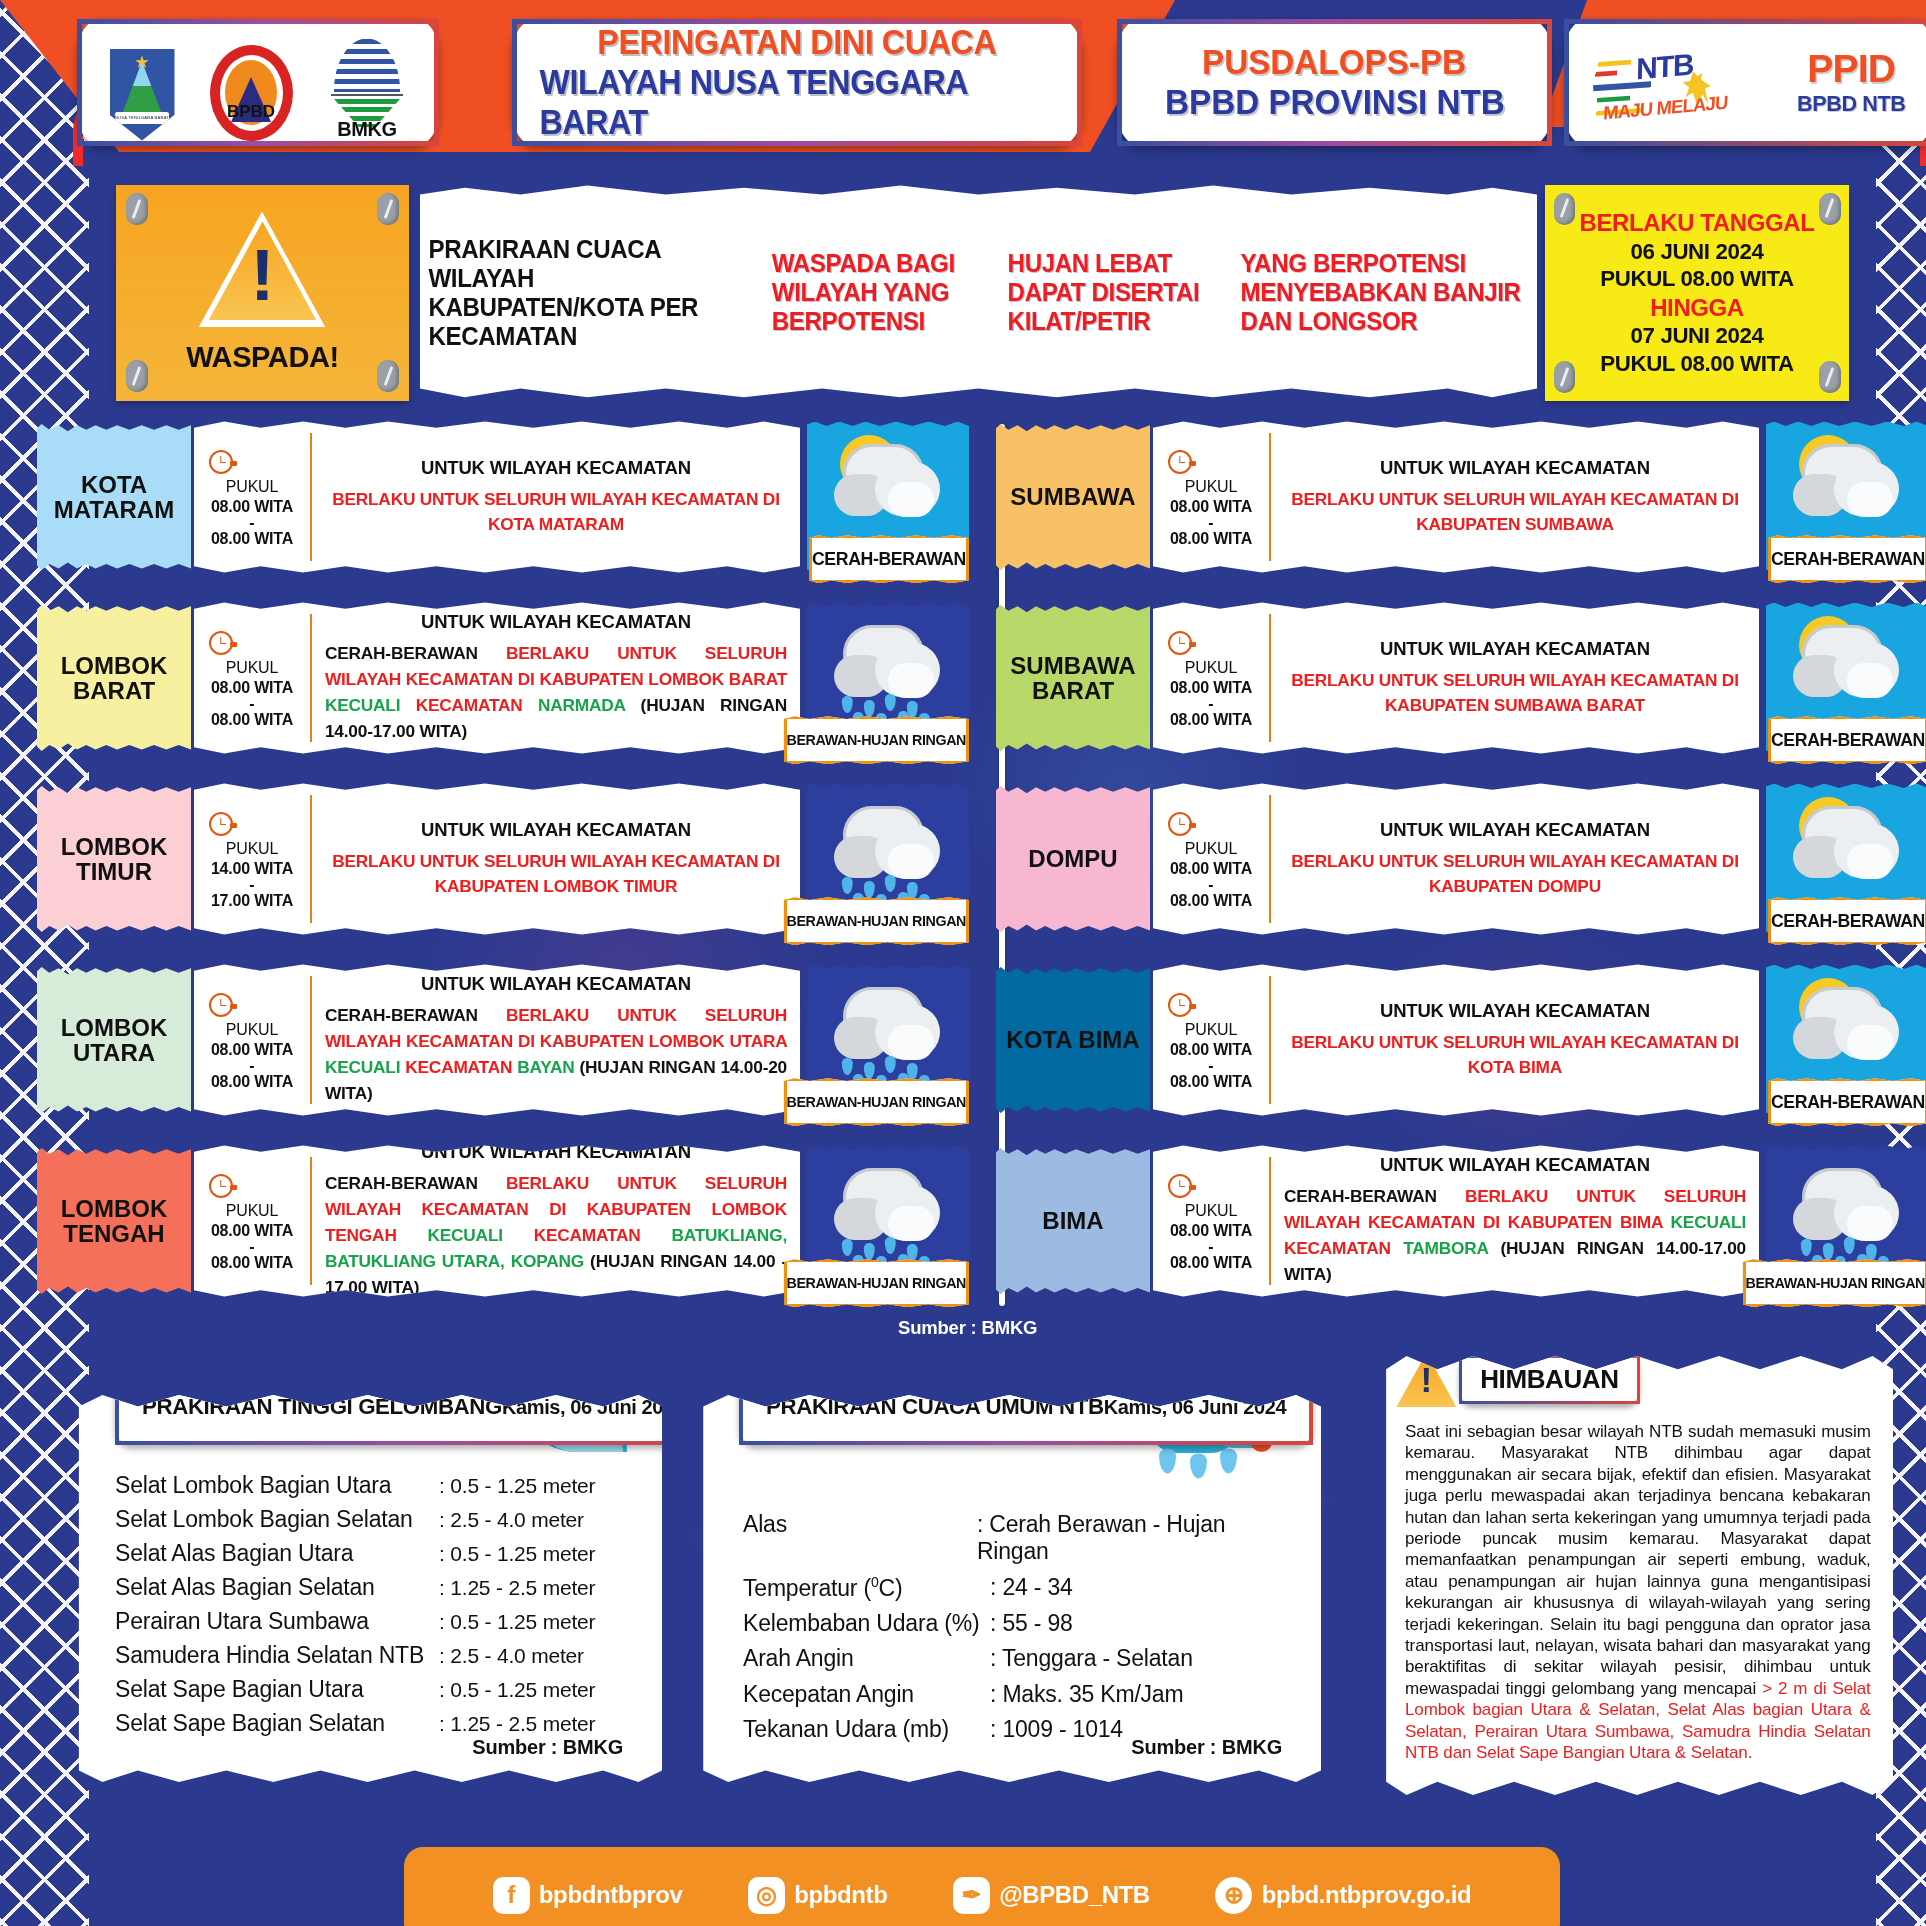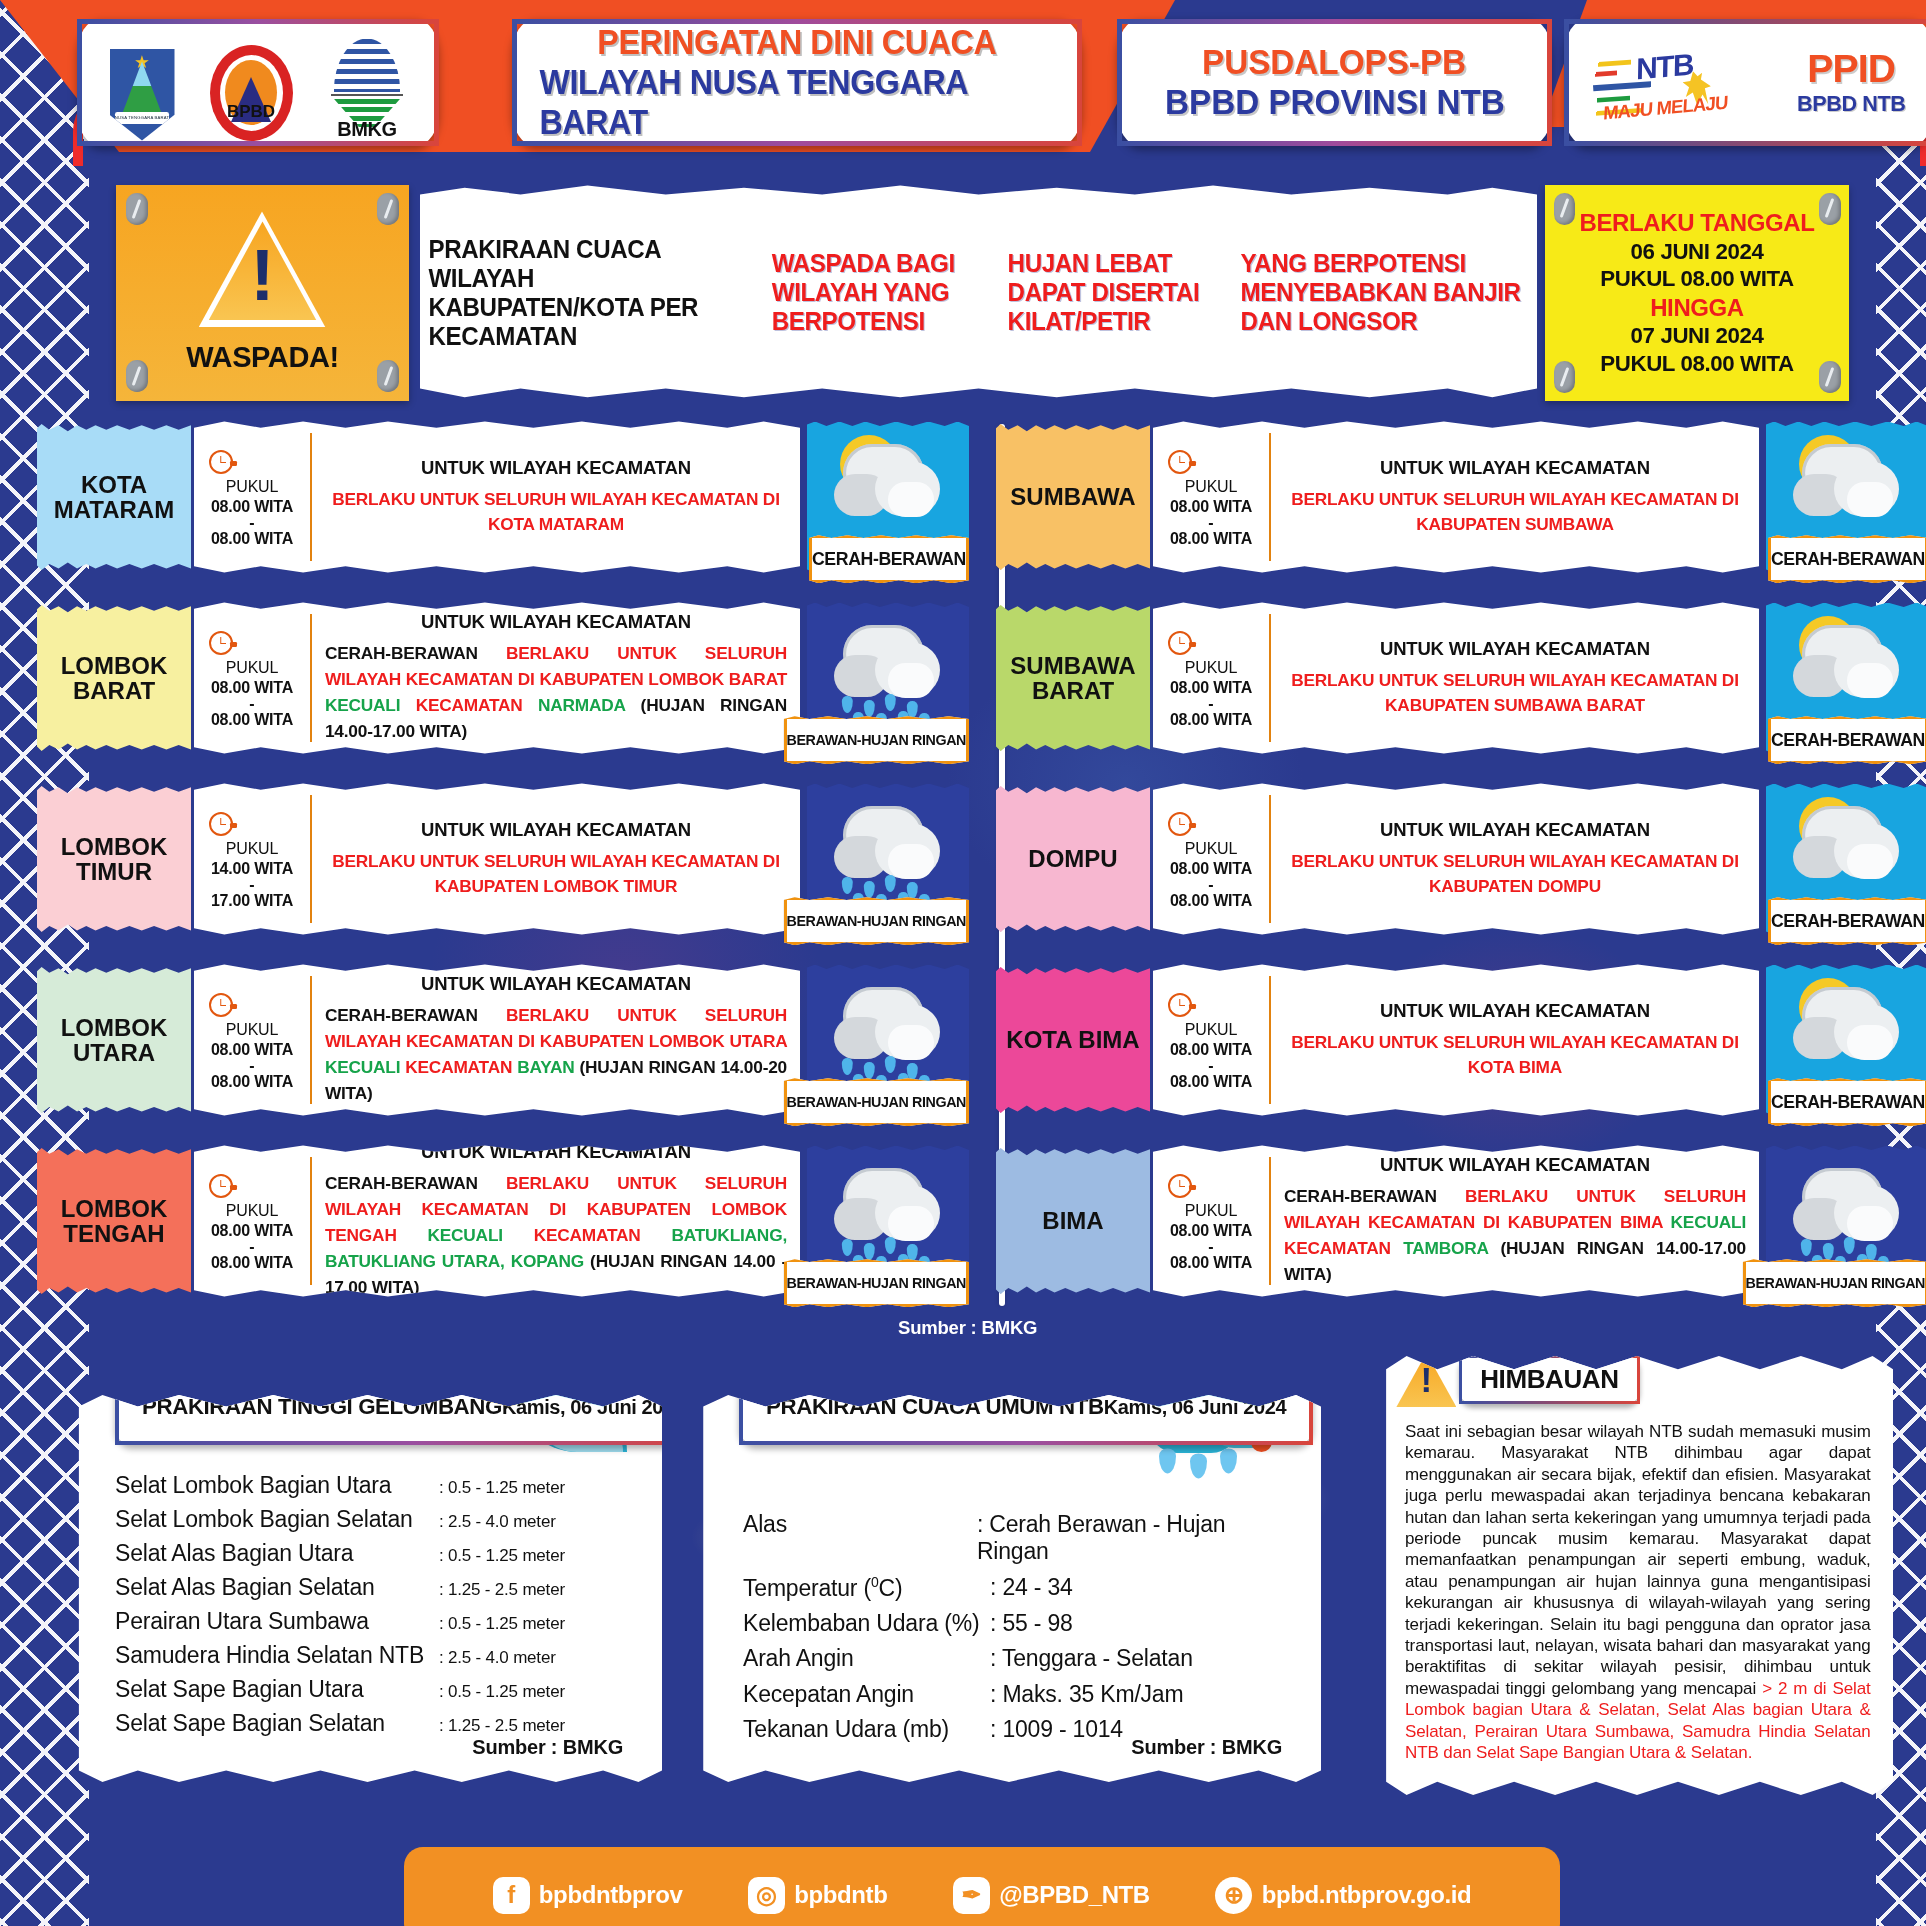--- a/index.html
+++ b/index.html
@@ -399,21 +399,21 @@
   .cloud-deco .c2 { position: absolute; left: 73px; top: 21.6px; width: 73px; height: 50px; background: #45c2e0; border-radius: 25.4px; }
   .cloud-deco .therm { position: absolute; right: 30px; top: 17px; width: 13px; height: 50px; background: #cfd8dc; border-radius: 7px; }
   .cloud-deco .therm::after { content:""; position: absolute; left: -3.9px; bottom: -8.5px; width: 21px; height: 21px; background: #ef4f22; border-radius: 50%; }
   .cloud-deco .therm .fill { position: absolute; left: 3.9px; bottom: 3.9px; width: 5.4px; height: 31px; background: #ef4f22; border-radius: 3.1px; }
   .cloud-deco .dp { position: absolute; width: 17px; height: 25.4px; background: #6ec6f0; border-radius: 50% 50% 50% 50% / 70% 70% 30% 30%; transform: rotate(180deg); }
   .cloud-deco .dp1 { left: 23px; top: 71px; } .cloud-deco .dp2 { left: 54px; top: 76px; } .cloud-deco .dp3 { left: 84px; top: 71px; }
 
   .wave-list { position: absolute; left: 42px; right: 31px; top: 77px; }
   .wave-item { display: flex; align-items: baseline; margin-bottom: 7px; }
   .wave-item .nm { width: 324px; font-size: 23px; color: #111; letter-spacing: -0.2px; }
-  .wave-item .vl { font-size: 17px; color: #111; letter-spacing: -0.2px; }
+  .wave-item .vl { font-size: 21px; color: #111; letter-spacing: -0.2px; }
   .src-right { position: absolute; right: 39px; bottom: 23px; font-size: 20px; font-weight: 900; color: #111; letter-spacing: -0.2px; }
 
   .gen-list { position: absolute; left: 46px; right: 35px; top: 116px; }
   .gen-item { display: flex; align-items: baseline; margin-bottom: 8.5px; }
   .gen-item .nm { width: 247px; font-size: 23px; color: #111; letter-spacing: -0.2px; }
   .gen-item .vl { font-size: 23px; color: #111; letter-spacing: -0.2px; }
   .gen-item sup { font-size: 14px; vertical-align: super; }
 
   .adv-header { position: absolute; left: 15.4px; top: -3.1px; display: flex; align-items: center; z-index: 6; }
   .adv-tri { width: 0; height: 0; border-left: 30px solid transparent; border-right: 30px solid transparent; border-bottom: 54px solid transparent; position: relative; }
@@ -838,21 +838,21 @@
             <div class="cloud-a"></div>
             <div class="cloud-b"></div>
             <div class="cloud-c"></div>
           </div>
         </div>
         <div class="wbadge">
           <span>CERAH-BERAWAN</span>
         </div>
       </div>
       <div class="wrow r3">
-        <div class="region-tag" style="background:#ec4899">
+        <div class="region-tag" style="background:#0369a1">
           <span>KOTA BIMA</span>
         </div>
         <div class="wcard">
           <div class="wtime">
             <div class="clock">
               <div class="cap"></div>
             </div>
             <div class="lbl">PUKUL</div>
             <div class="t">08.00 WITA</div>
             <div class="dash">-</div>

